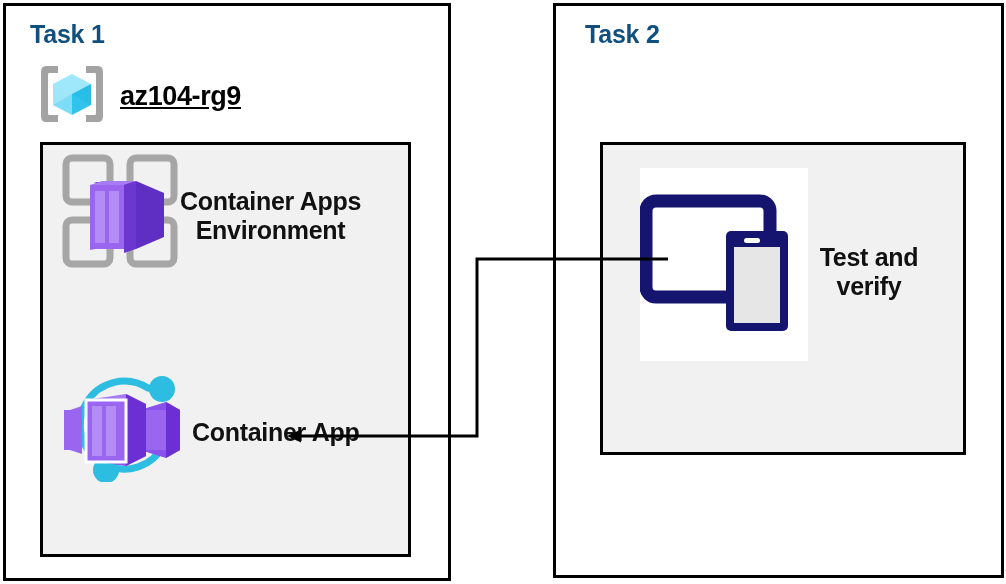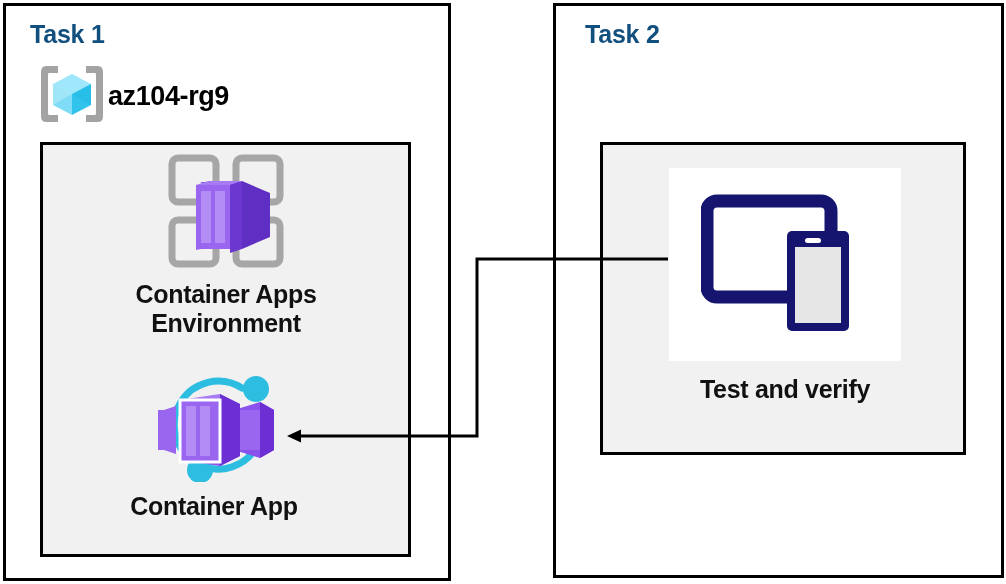--- a/index.html
+++ b/index.html
@@ -41,20 +41,22 @@
   #task1-title { left: 30px;  top: 20px; }
   #task2-title { left: 585px; top: 20px; text-align: center; }
 
   
   #rg-row {
     position: absolute;
     left: 36px;
     top: 62px;
     display: flex;
     align-items: center;
+    gap: 12px;
+    text-decoration: underline;
   }
   #rg-label {
     font-size: 27px;
     font-weight: bold;
     color: #000000;
     letter-spacing: -0.4px;
     white-space: nowrap;
   }
 
   
@@ -64,21 +66,20 @@
     border: 3px solid #000000;
     box-sizing: border-box;
   }
   #task1-inner { left: 40px;  top: 142px; width: 371px; height: 415px; }
   #task2-inner { left: 600px; top: 142px; width: 366px; height: 313px; }
 
   
   .node {
     position: absolute;
     display: flex;
-    flex-direction: column;
     align-items: center;
   }
   .node-label {
     font-size: 25px;
     font-weight: bold;
     color: #111111;
     text-align: center;
     line-height: 1.16;
     letter-spacing: -0.3px;
     white-space: pre-line;

